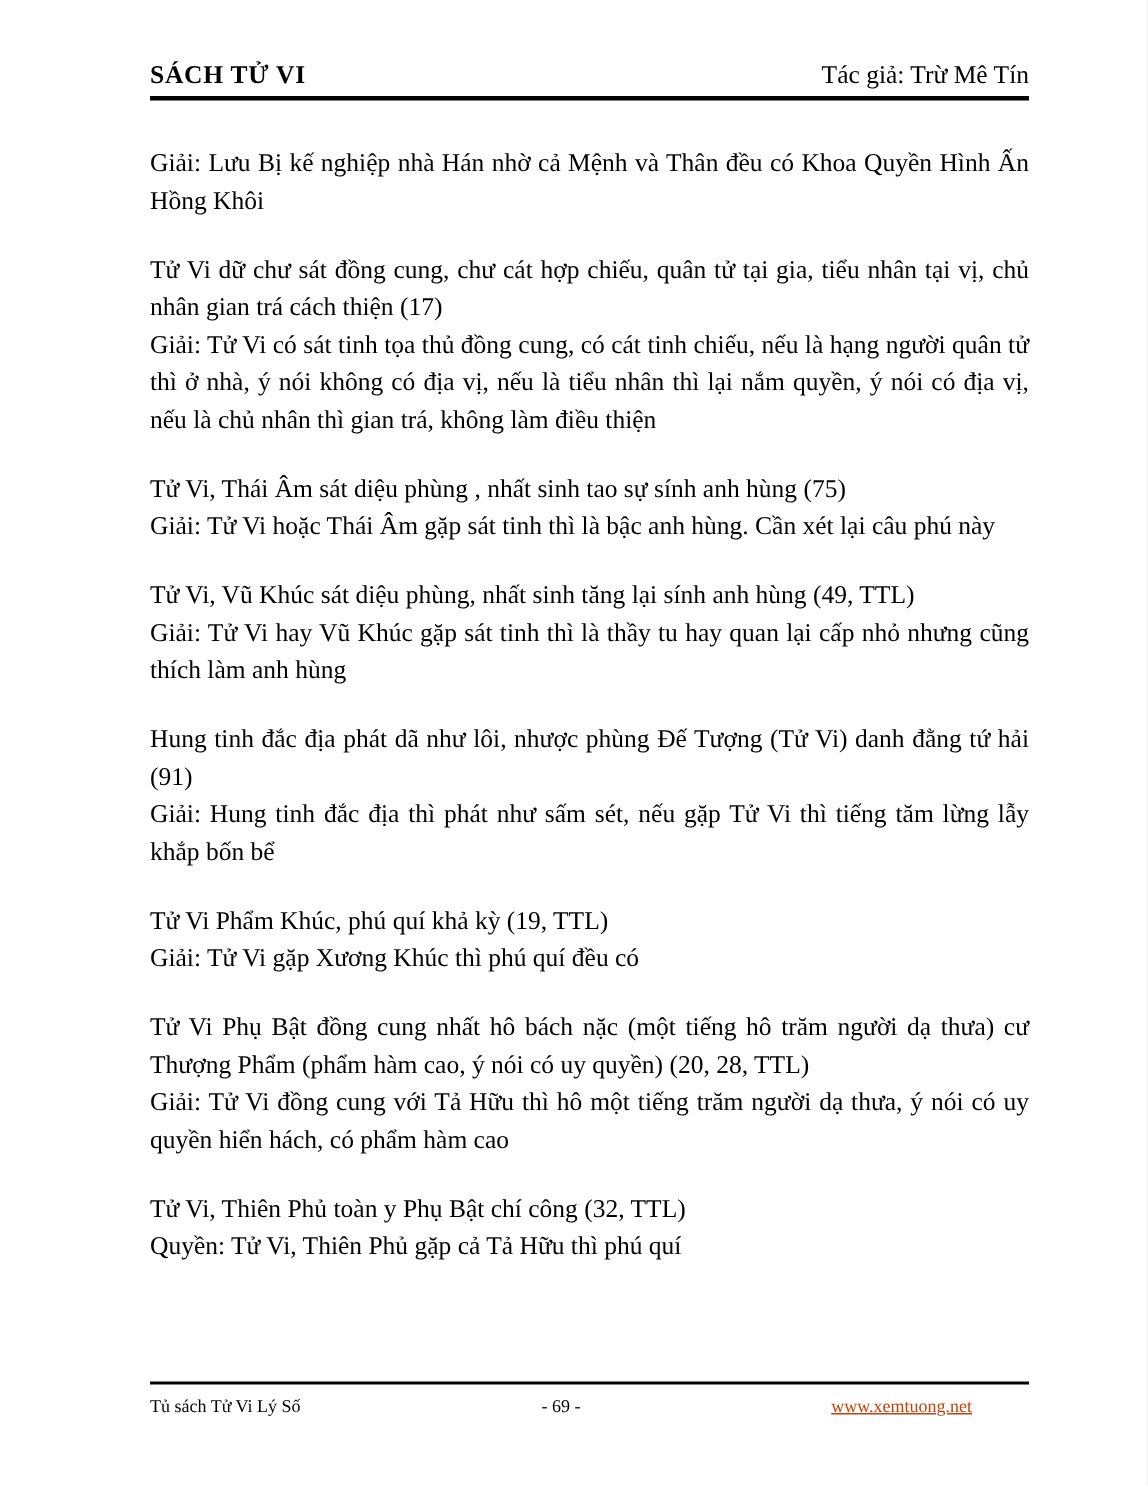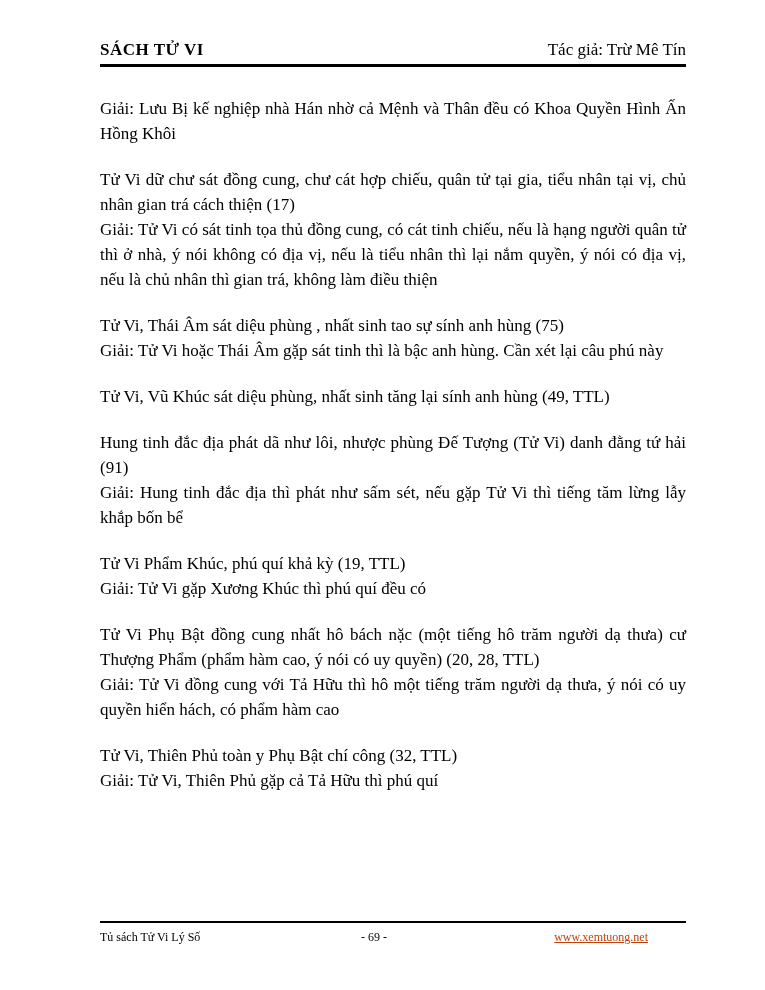--- a/index.html
+++ b/index.html
@@ -65,28 +65,29 @@
     <span class="author">Tác giả: Trừ Mê Tín</span>
   </div>
 
   <div class="body-text">
     <p class="para">Giải: Lưu Bị kế nghiệp nhà Hán nhờ cả Mệnh và Thân đều có Khoa Quyền Hình Ấn Hồng Khôi</p>
     <p class="para group-gap">Tử Vi dữ chư sát đồng cung, chư cát hợp chiếu, quân tử tại gia, tiểu nhân tại vị, chủ nhân gian trá cách thiện (17)</p>
     <p class="para">Giải: Tử Vi có sát tinh tọa thủ đồng cung,  có cát tinh chiếu, nếu là hạng người quân tử thì ở nhà, ý nói không có địa vị, nếu là tiểu nhân thì lại nắm quyền, ý nói có địa vị, nếu là chủ nhân thì gian trá, không làm điều thiện</p>
     <p class="para group-gap">Tử Vi, Thái Âm sát diệu phùng , nhất sinh tao sự sính anh hùng (75)</p>
     <p class="para">Giải: Tử Vi hoặc Thái Âm gặp sát tinh thì là bậc anh hùng. Cần xét lại câu phú này</p>
     <p class="para group-gap">Tử Vi, Vũ Khúc sát diệu phùng, nhất sinh tăng lại sính anh hùng  (49, TTL)</p>
+    <p class="para">Giải: Tử Vi hay Vũ Khúc gặp sát tinh thì là thầy tu hay quan lại cấp nhỏ nhưng cũng thích làm anh hùng</p>
     <p class="para group-gap">Hung tinh đắc địa phát dã như lôi, nhược phùng Đế Tượng (Tử Vi) danh đằng tứ hải (91)</p>
     <p class="para">Giải: Hung tinh đắc địa thì phát như sấm sét, nếu gặp Tử Vi thì tiếng tăm lừng lẫy khắp bốn bể</p>
     <p class="para group-gap">Tử Vi Phẩm Khúc, phú quí khả kỳ (19, TTL)</p>
     <p class="para">Giải: Tử Vi gặp Xương Khúc thì phú quí đều có</p>
     <p class="para group-gap">Tử Vi Phụ Bật đồng cung nhất hô bách nặc (một tiếng hô trăm người dạ thưa) cư Thượng Phẩm (phẩm hàm cao, ý nói có uy quyền) (20, 28, TTL)</p>
     <p class="para">Giải: Tử Vi  đồng cung với Tả Hữu thì hô một tiếng trăm người dạ thưa, ý nói có uy quyền hiển hách, có phẩm hàm cao</p>
     <p class="para group-gap">Tử Vi, Thiên Phủ toàn y Phụ Bật chí công  (32, TTL)</p>
-    <p class="para">Giải: Tử Vi, Thiên Phủ gặp cả Tả Hữu thì phú quí</p>
+    <p class="para">Quyền: Tử Vi, Thiên Phủ gặp cả Tả Hữu thì phú quí</p>
   </div>
 
   <div class="footer">
     <span class="f-left">Tủ sách Tử Vi Lý Số</span>
     <span class="f-center">- 69 -</span>
     <span class="f-right">
       <a class="site-link">www.xemtuong.net</a>
     </span>
   </div>
 

